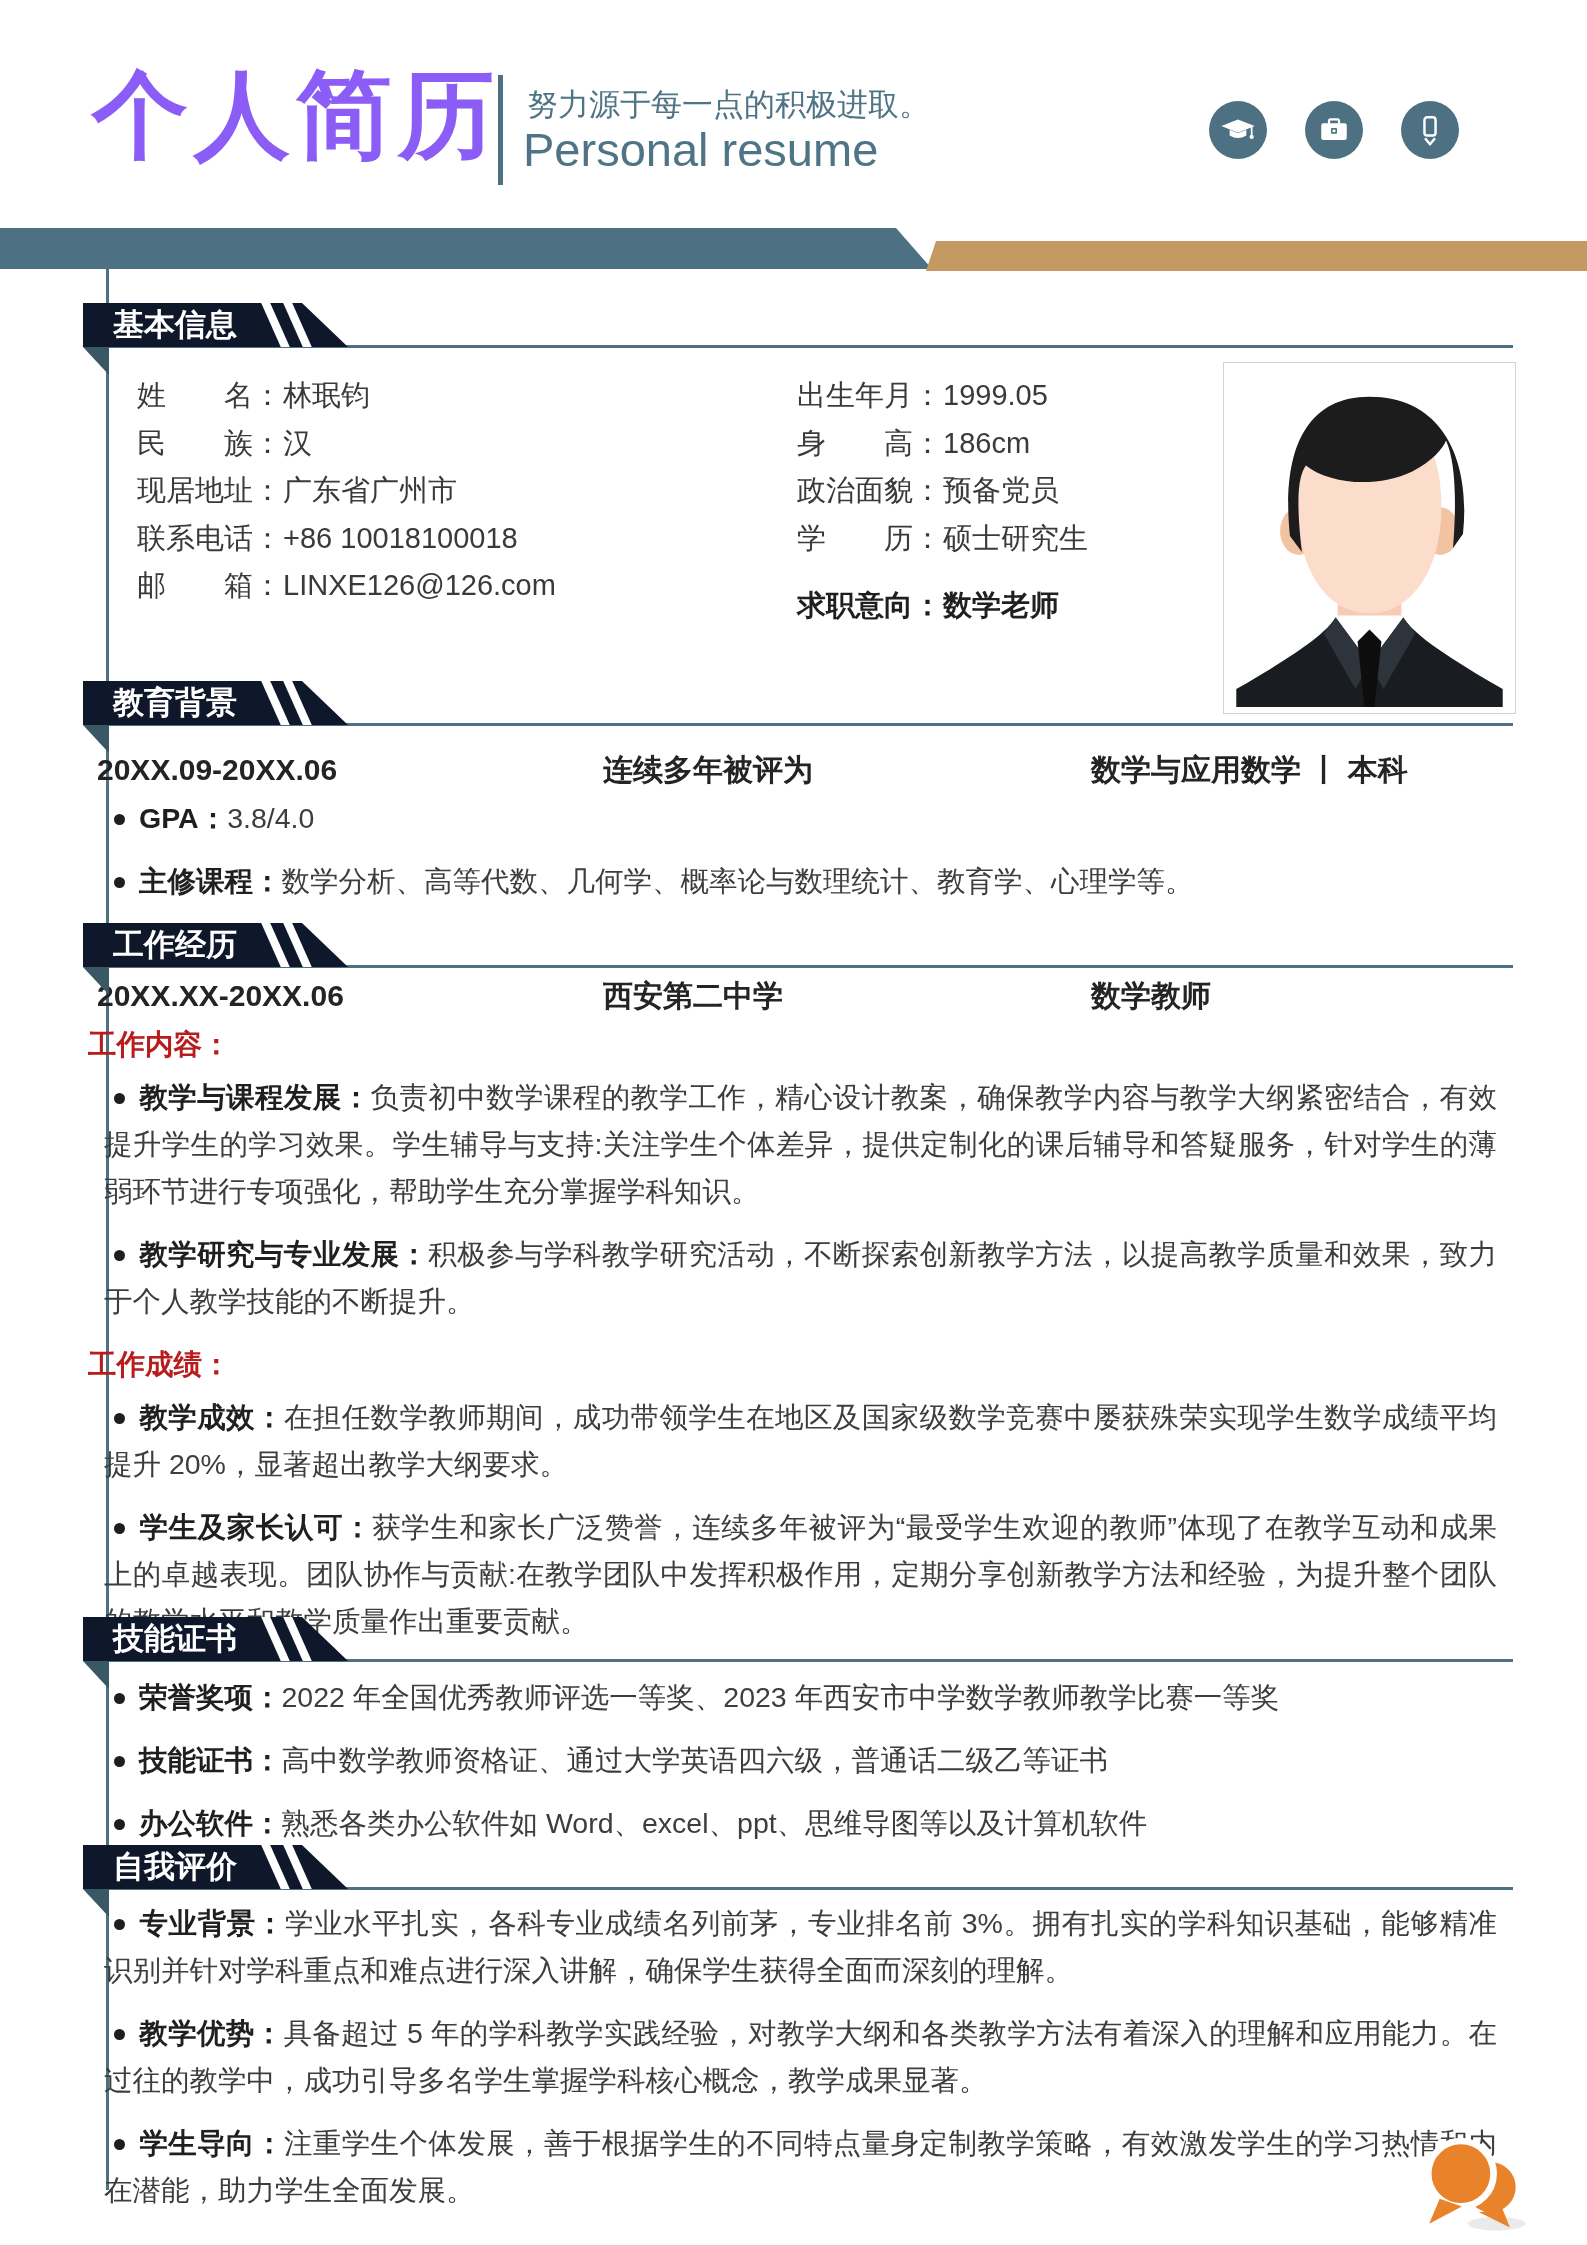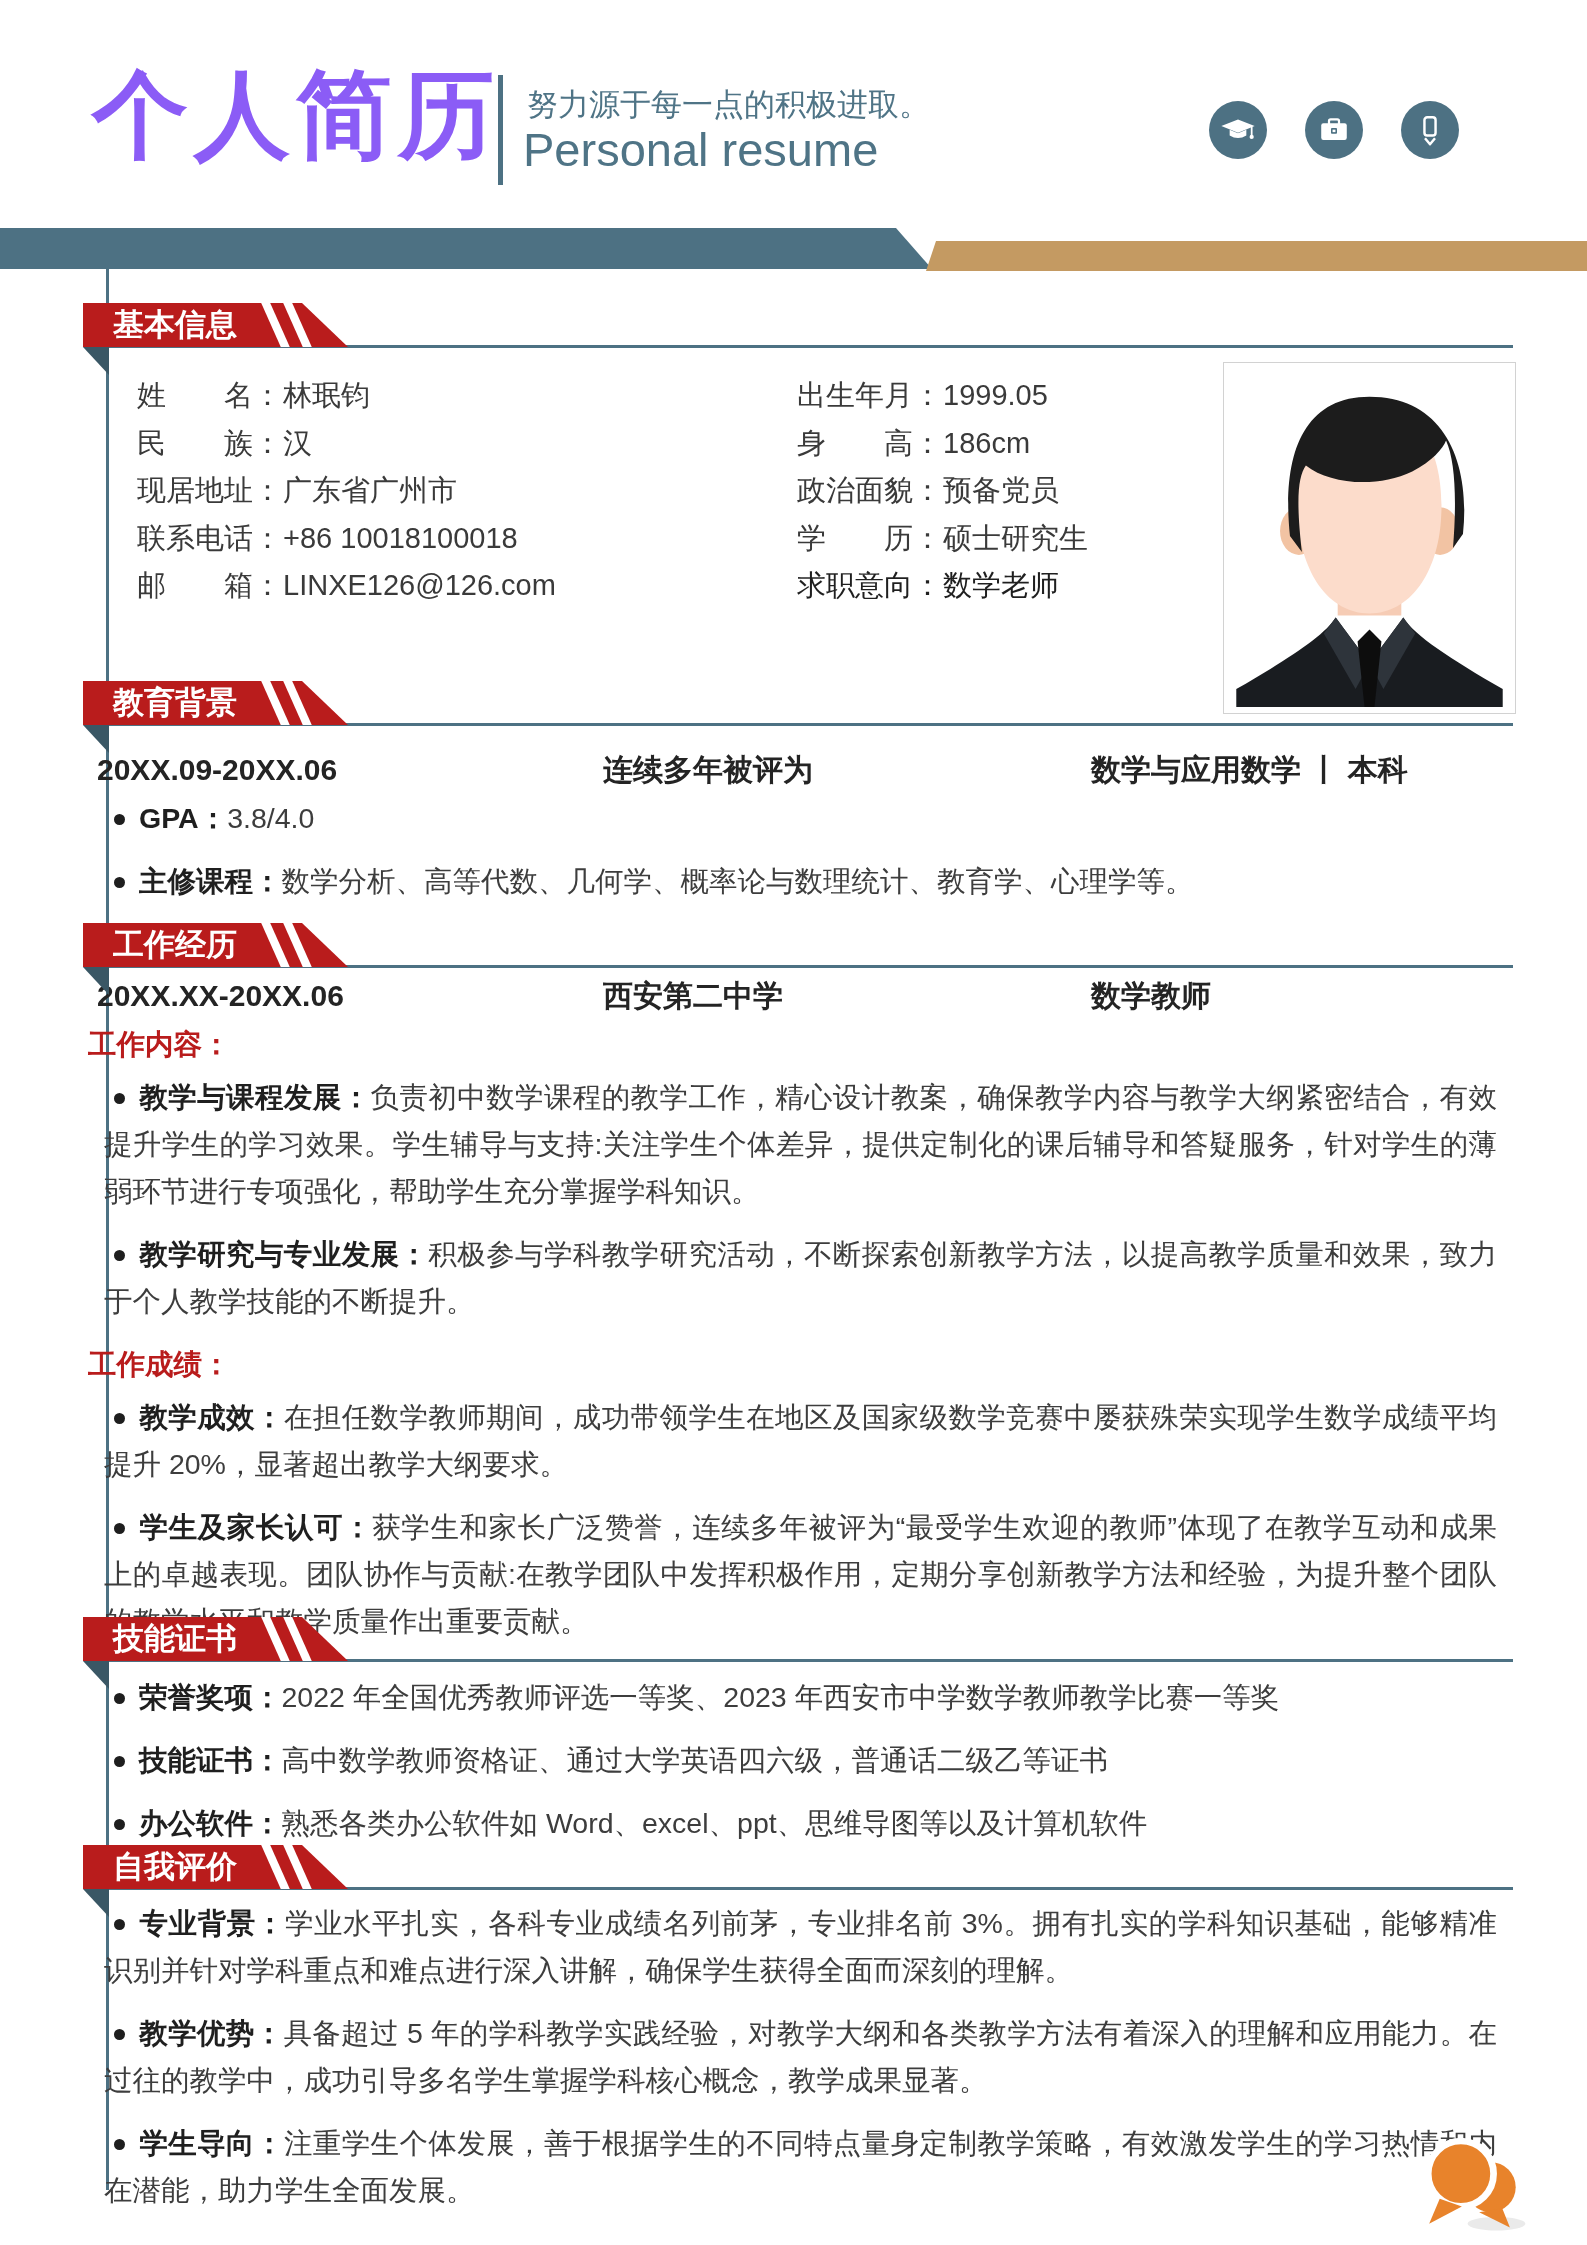--- a/index.html
+++ b/index.html
@@ -18,21 +18,21 @@
   .hicon svg{width:40px;height:40px;}
 
   
   .band-teal{position:absolute;left:0;top:228px;width:932px;height:41px;background:#4d7183;
              clip-path:polygon(0 0,896px 0,932px 100%,0 100%);}
   .band-gold{position:absolute;left:926px;top:241px;width:661px;height:30px;background:#c49a62;
              clip-path:polygon(10px 0,100% 0,100% 100%,0 100%);}
   .vline{position:absolute;left:106px;top:269px;width:3px;height:1921px;background:#4d7183;}
 
   
-  .sec-banner{position:absolute;left:83px;width:265px;height:44px;background:#b91c1c;
+  .sec-banner{position:absolute;left:83px;width:265px;height:44px;background:#0f172a;
               color:#fff;font-size:31px;font-weight:bold;line-height:44px;
               padding-left:30px;box-sizing:border-box;
               clip-path:polygon(0 0,calc(100% - 46px) 0,100% 100%,0 100%);z-index:3;}
   .sec-banner::before{content:"";position:absolute;right:68px;top:-4px;bottom:-4px;width:9px;
                       background:#fff;transform:skewX(24deg);}
   .sec-banner::after{content:"";position:absolute;right:46px;top:-4px;bottom:-4px;width:9px;
                      background:#fff;transform:skewX(24deg);}
   .sec-rule{position:absolute;left:90px;right:74px;height:3px;background:#4d7183;z-index:1;}
   .sec-fold{position:absolute;left:83px;width:26px;height:28px;background:#3a5765;
             clip-path:polygon(0 0,100% 0,100% 100%);z-index:2;}
@@ -50,21 +50,21 @@
   .dot{display:inline-block;width:11px;height:11px;border-radius:50%;background:#1e1e1e;
        margin-right:14px;vertical-align:3px;}
   .lead{font-weight:bold;color:#1f1f1f;}
   .plain-label{font-weight:bold;color:#b91c1c;margin:2px 0 0 0;}
 
   
   .info-col{position:absolute;top:372px;font-size:29px;line-height:47.6px;color:#3a3a3a;}
   .info-col.left{left:137px;}
   .info-col.right{left:797px;}
   .ilbl{display:inline-block;min-width:146px;}
-  .brow{font-weight:normal;color:#1f1f1f;}
+  .brow{font-weight:bold;color:#1f1f1f;margin-top:20px;}
 
   .photo{position:absolute;left:1223px;top:362px;width:293px;height:352px;background:#fff;
          border:1px solid #d2d2d2;box-sizing:border-box;padding:6px;}
   .photo svg{width:100%;height:100%;display:block;}
 
   .chat-icon{position:absolute;left:1408px;top:2116px;width:125px;height:125px;}
 </style>
 </head>
 <body>
 

